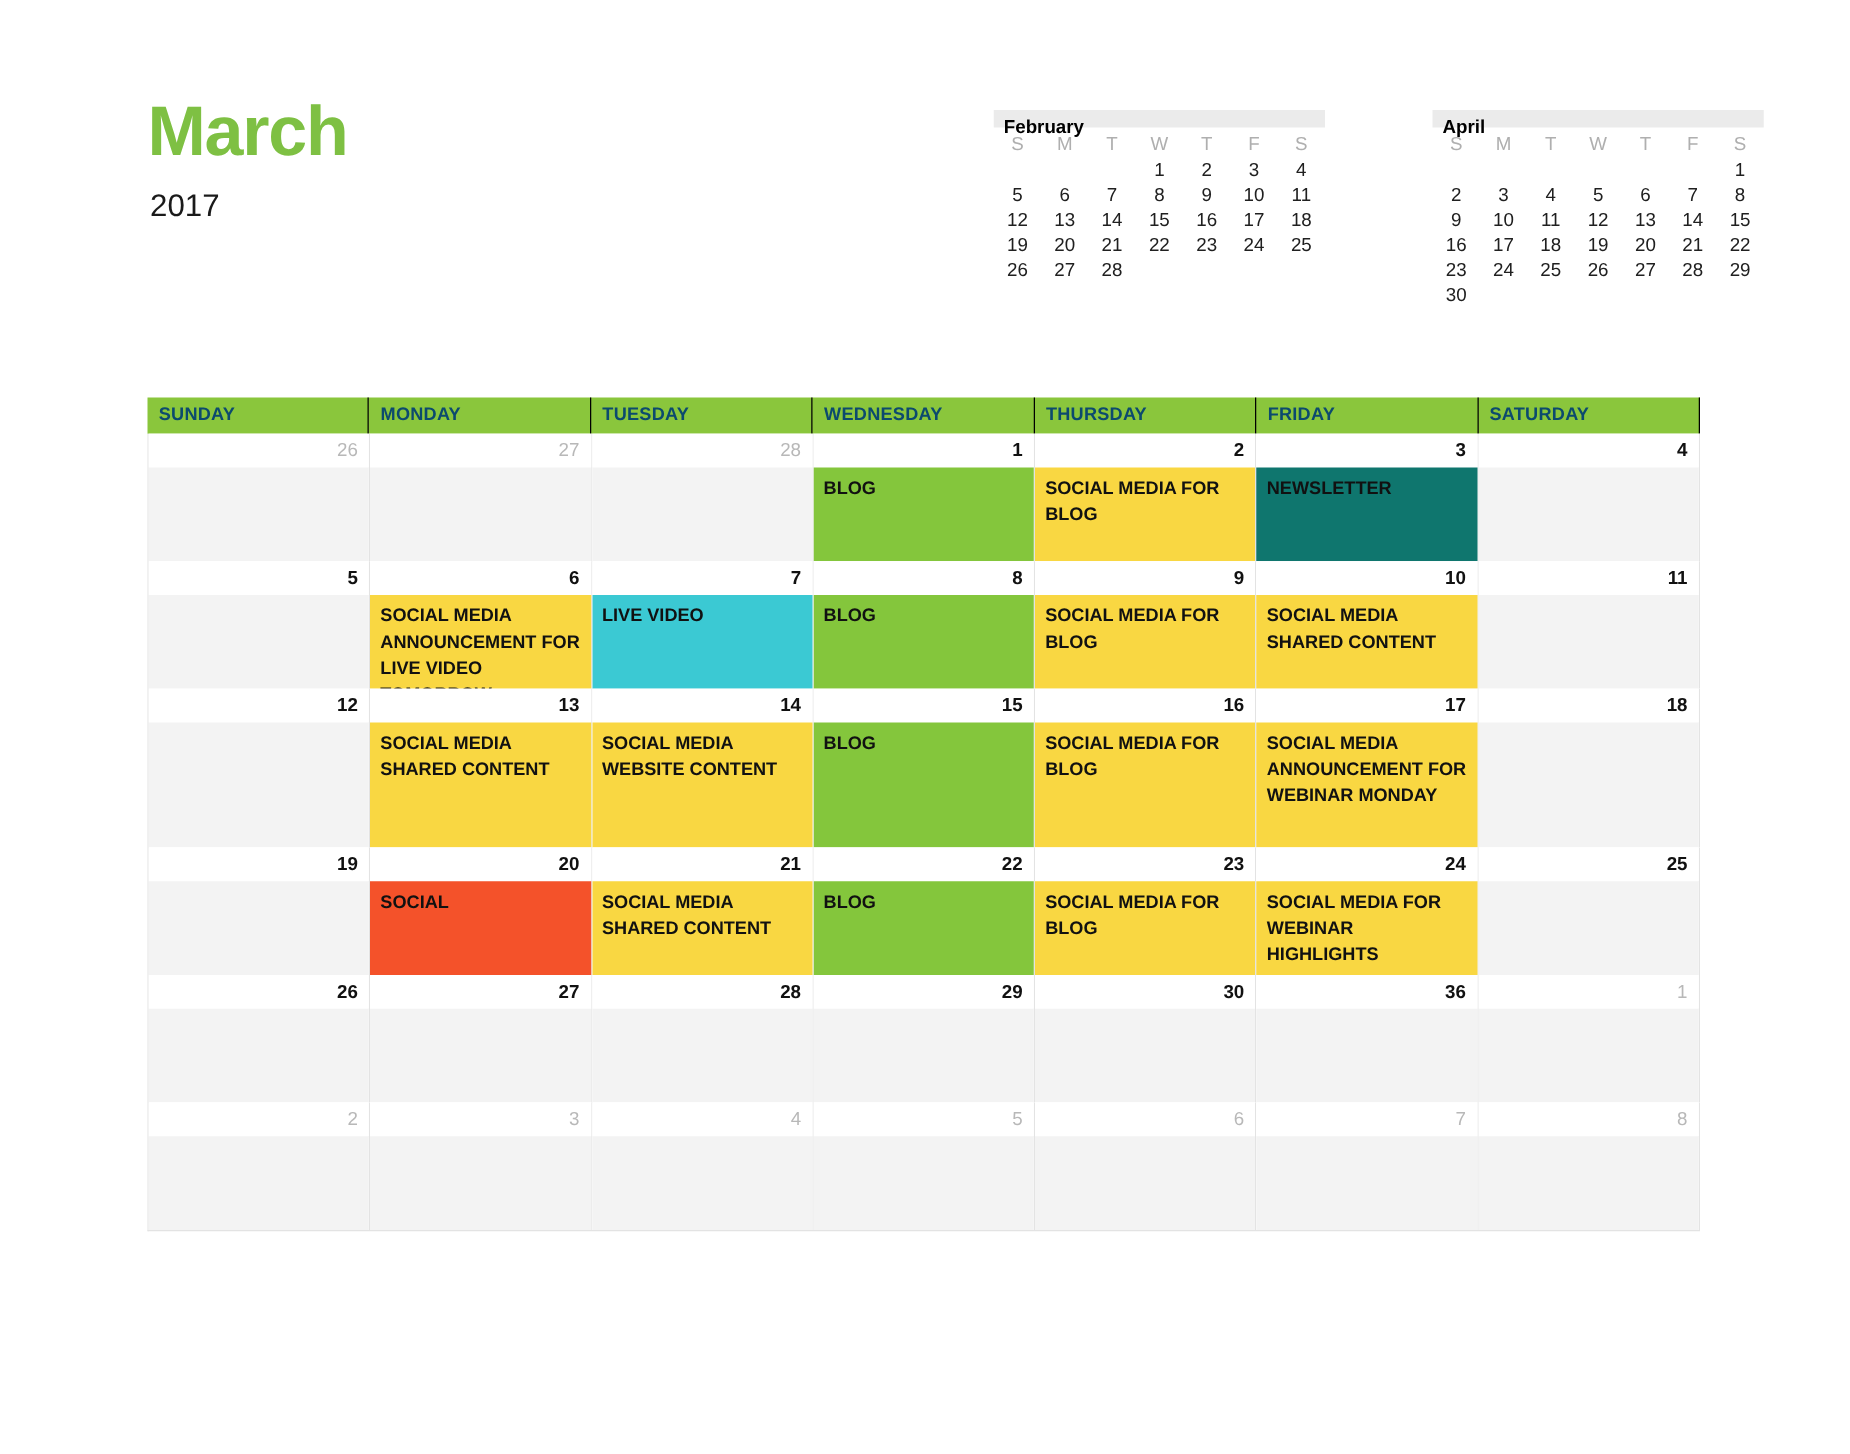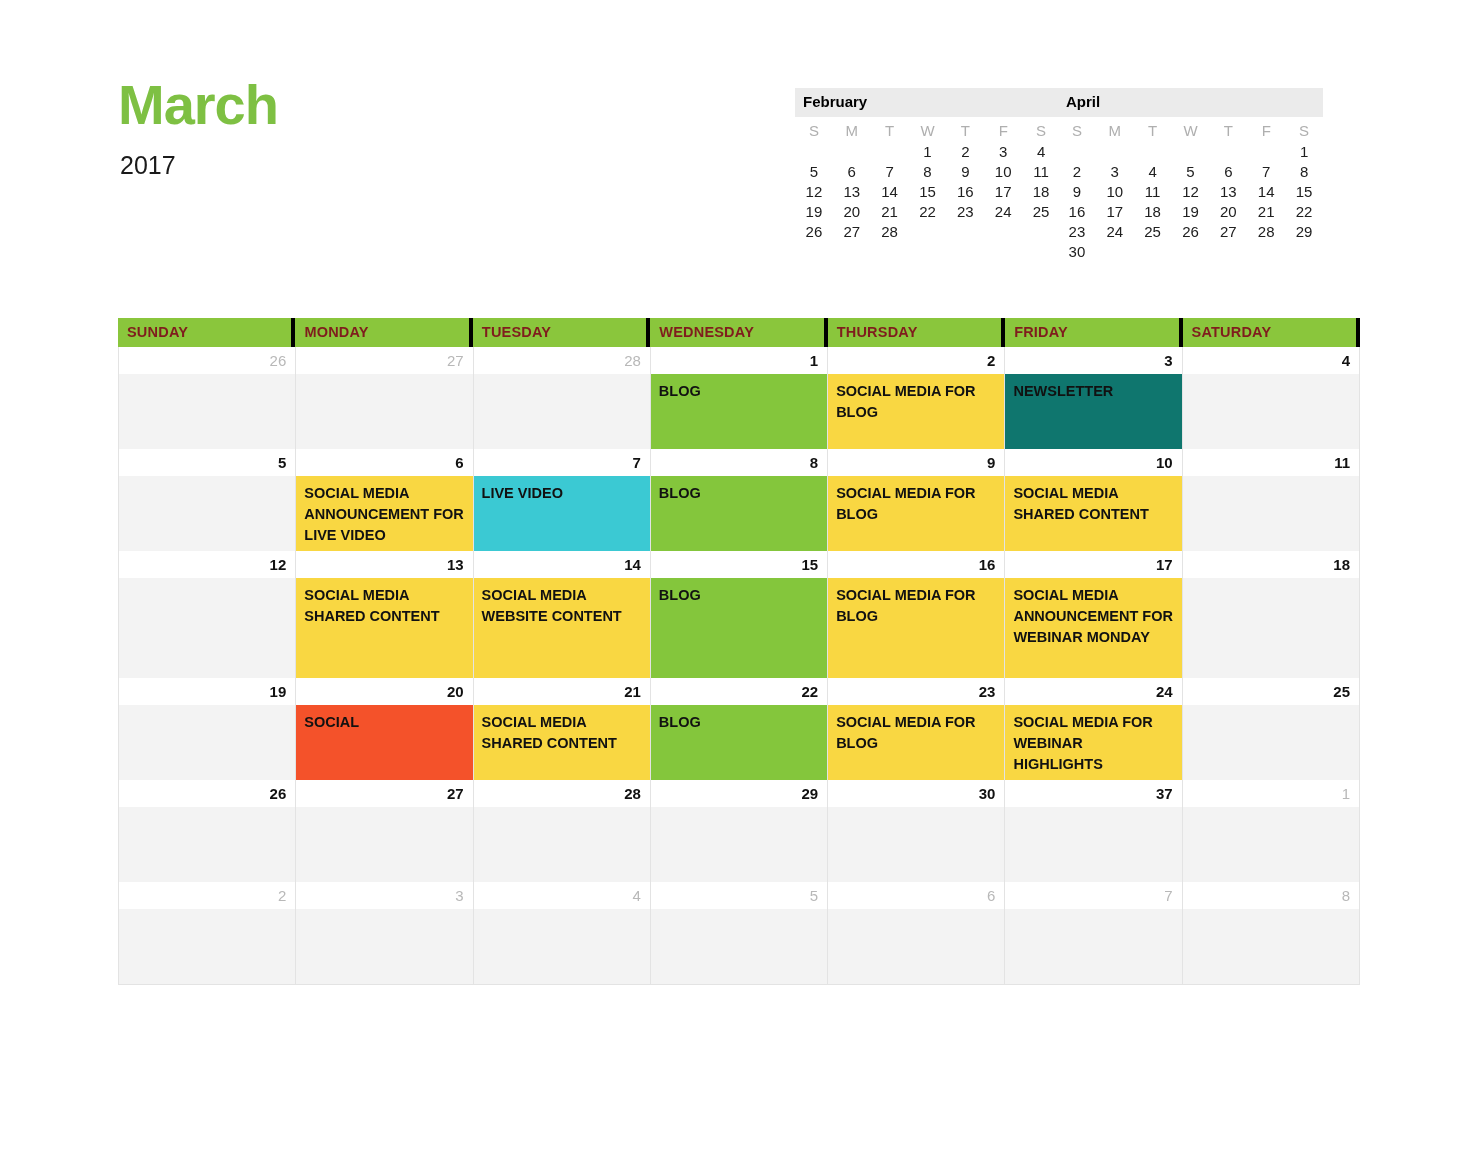--- a/index.html
+++ b/index.html
@@ -38,25 +38,25 @@
     margin: 22px 0 0 2px;
   }
 
   
   .mini-cal {
     position: absolute;
     top: 88px;
     width: 265px;
   }
   #mini-prev { left: 795px; }
-  #mini-next { left: 1058px; }
+  #mini-next { left: 1146px; }
 
   .mini-head {
     background: #EBEBEB;
-    height: 29px;
+    height: 14px;
     line-height: 27px;
     padding-left: 8px;
     font-size: 15px;
     font-weight: bold;
     color: #000;
     box-sizing: border-box;
   }
   .mini-grid {
     display: grid;
     grid-template-columns: repeat(7, 1fr);
@@ -85,28 +85,28 @@
     top: 318px;
     width: 1242px;
   }
   #cal-header {
     display: grid;
     grid-template-columns: repeat(7, 1fr);
     background: #8AC63C;
     height: 29px;
   }
   .dow-cell {
-    color: #7f1d1d;
+    color: #0c4a6e;
     font-size: 14.5px;
     font-weight: bold;
     letter-spacing: 0.2px;
     line-height: 29px;
     padding-left: 9px;
     box-sizing: border-box;
-    border-right: 4px solid #000000;
+    border-right: 1px solid #000000;
   }
 
   #cal-body {
     border-left: 1px solid #E3E3E3;
     border-bottom: 1px solid #E3E3E3;
     box-sizing: border-box;
   }
   .week-row {
     display: grid;
     grid-template-columns: repeat(7, 1fr);
@@ -399,21 +399,21 @@
         </div>
         <div class="day-cell">
           <div class="date-strip">29</div>
           <div class="event-band e-none"></div>
         </div>
         <div class="day-cell">
           <div class="date-strip">30</div>
           <div class="event-band e-none"></div>
         </div>
         <div class="day-cell">
-          <div class="date-strip">37</div>
+          <div class="date-strip">36</div>
           <div class="event-band e-none"></div>
         </div>
         <div class="day-cell">
           <div class="date-strip other-month">1</div>
           <div class="event-band e-none"></div>
         </div>
       </div>
       <div class="week-row">
         <div class="day-cell">
           <div class="date-strip other-month">2</div>

